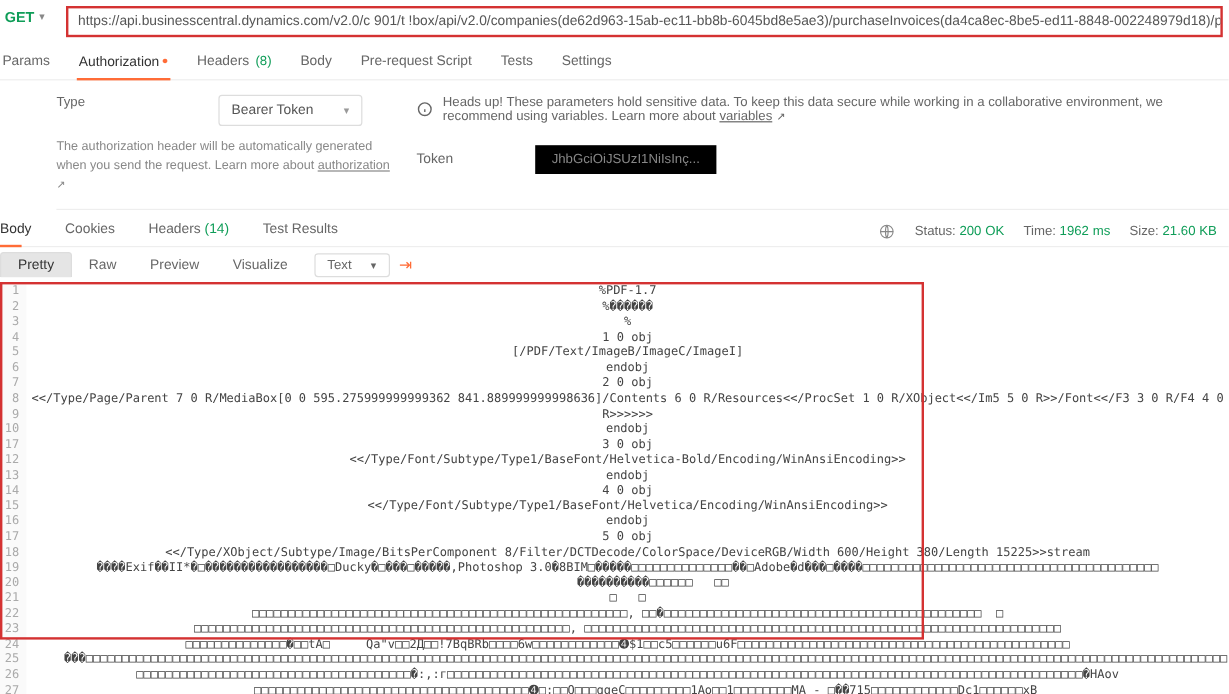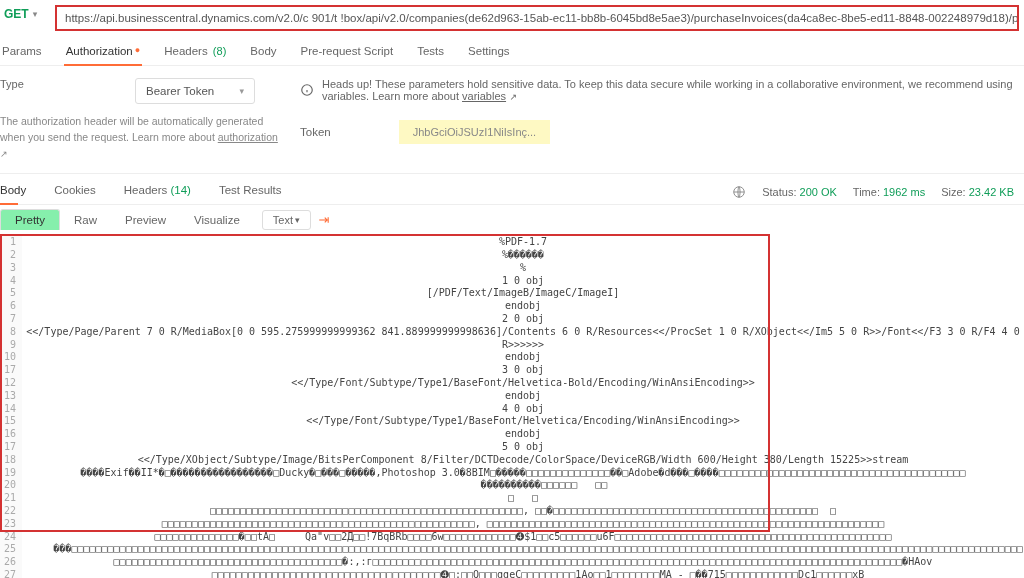--- a/index.html
+++ b/index.html
@@ -12,47 +12,47 @@
 .method-label { color: #0f9d58; font-weight: 600; font-size: 12px; }
 .dd-arrow { font-size: 9px; color: #888; }
 
 .tabs-row { display: flex; gap: 20px; padding: 10px 10px 0 0; border-bottom: 1px solid #eee; font-size: 11.5px; color: #666; }
 .tab { padding: 4px 2px 8px 2px; cursor: pointer; position: relative; }
 .tab.active { color: #333; }
 .tab.active::after { content: ""; position: absolute; left: 0; right: 0; bottom: -1px; height: 2px; background: #ff6c37; }
 .tab .dot-orange { color: #ff6c37; font-size: 9px; margin-left: 2px; vertical-align: 2px; }
 .tab .count { color: #0f9d58; font-size: 11px; margin-left: 2px; }
 
-.auth-body { display: flex; padding: 12px 8px 12px 0; border-bottom: 1px solid #eee; gap: 20px; min-height: 80px; }
+.auth-body { display: flex; padding: 12px 8px 12px 0; border-bottom: 1px solid #eee; gap: 20px; min-height: 80px; margin-left: 47px; }
 .auth-left { width: 280px; }
 .type-label { color: #666; font-size: 11px; margin-bottom: 6px; }
 .type-dd { border: 1px solid #ddd; border-radius: 3px; padding: 6px 10px; font-size: 11.5px; color: #555; width: 120px; display: flex; justify-content: space-between; align-items: center; margin-left: 135px; margin-top: -18px; }
 .helper-text { color: #888; font-size: 10.5px; line-height: 1.5; margin-top: 10px; }
 .helper-text a { color: #888; text-decoration: underline; }
 .link-ext { font-size: 9px; margin-left: 1px; }
 
 .auth-right { flex: 1; }
 .headsup { display: flex; gap: 8px; color: #666; font-size: 11px; align-items: center; }
 .headsup svg { flex-shrink: 0; }
 .token-row { display: flex; margin-top: 18px; align-items: center; gap: 68px; }
 .token-label { color: #666; font-size: 11.5px; }
-.token-field { background: #fef9c3; color: #888; font-size: 11px; padding: 6px 14px; min-width: 140px; text-align: right; }
+.token-field { background: #000000; color: #888; font-size: 11px; padding: 6px 14px; min-width: 140px; text-align: right; }
 
 .resp-tabs { display: flex; align-items: center; padding: 6px 10px 0 0; border-bottom: 1px solid #eee; font-size: 11.5px; color: #666; }
 .resp-tab { padding: 4px 10px 8px 0; margin-right: 18px; cursor: pointer; position: relative; }
 .resp-tab.active { color: #333; }
 .resp-tab.active::after { content: ""; position: absolute; left: 0; right: 18px; bottom: -1px; height: 2px; background: #ff6c37; }
 .resp-meta { margin-left: auto; display: flex; gap: 16px; align-items: center; font-size: 11px; color: #666; }
 .resp-meta .val { color: #0f9d58; }
 .globe-icon { width: 14px; height: 14px; }
 
 .view-tabs { display: flex; align-items: center; padding: 4px 0 4px 0; font-size: 11.5px; color: #666; gap: 0; }
 .view-tab { padding: 4px 14px; cursor: pointer; }
-.view-tab.active { background: #86efac; border: 1px solid #ddd; border-bottom: 0; color: #333; border-radius: 3px 3px 0 0; }
-.lang-dd { margin-left: 8px; border: 1px solid #ddd; border-radius: 3px; padding: 3px 10px; font-size: 11px; color: #666; display: inline-flex; gap: 2px; align-items: center; }
+.view-tab.active { background: #e5e5e5; border: 1px solid #ddd; border-bottom: 0; color: #333; border-radius: 3px 3px 0 0; }
+.lang-dd { margin-left: 8px; border: 1px solid #ddd; border-radius: 3px; padding: 3px 10px; font-size: 11px; color: #666; display: inline-flex; gap: 16px; align-items: center; }
 .wrap-icon { margin-left: 8px; color: #ff6c37; font-size: 13px; }
 
 .code-area { position: relative; }
 .red-box { position: absolute; top: 0; left: 0; width: 770px; height: 298px; border: 2px solid #d43232; pointer-events: none; z-index: 5; }
 .code-body { display: flex; font-family: "SFMono-Regular", Consolas, Menlo, monospace; font-size: 10px; line-height: 1.28; overflow: hidden; }
 .gutter { background: #fafafa; color: #aaa; text-align: right; padding: 2px 6px 2px 2px; user-select: none; min-width: 22px; }
 .code-lines { padding: 2px 0; color: #444; overflow: hidden; white-space: pre; flex: 1; }
 .code-line { white-space: pre-wrap; word-break: break-all; text-align: center; }
 </style>
 </head>
@@ -121,21 +121,21 @@
   </div>
   <div class="resp-tab">Test Results</div>
 
   <div class="resp-meta">
     <svg class="globe-icon" viewBox="0 0 24 24" fill="none" stroke="#888" stroke-width="1.6">
         <circle cx="12" cy="12" r="9"></circle>
         <path d="M3 12h18M12 3c2.5 3 2.5 15 0 18M12 3c-2.5 3-2.5 15 0 18"></path>
       </svg>
     <span><span>Status:</span> <span class="val">200 OK</span></span>
     <span><span>Time:</span> <span class="val">1962 ms</span></span>
-    <span><span>Size:</span> <span class="val">23.42 KB</span></span>
+    <span><span>Size:</span> <span class="val">21.60 KB</span></span>
   </div>
 </div>
 
 <div class="view-tabs">
   <div class="view-tab active">Pretty</div>
   <div class="view-tab">Raw</div>
   <div class="view-tab">Preview</div>
   <div class="view-tab">Visualize</div>
   <div class="lang-dd">
     <span>Text</span>

